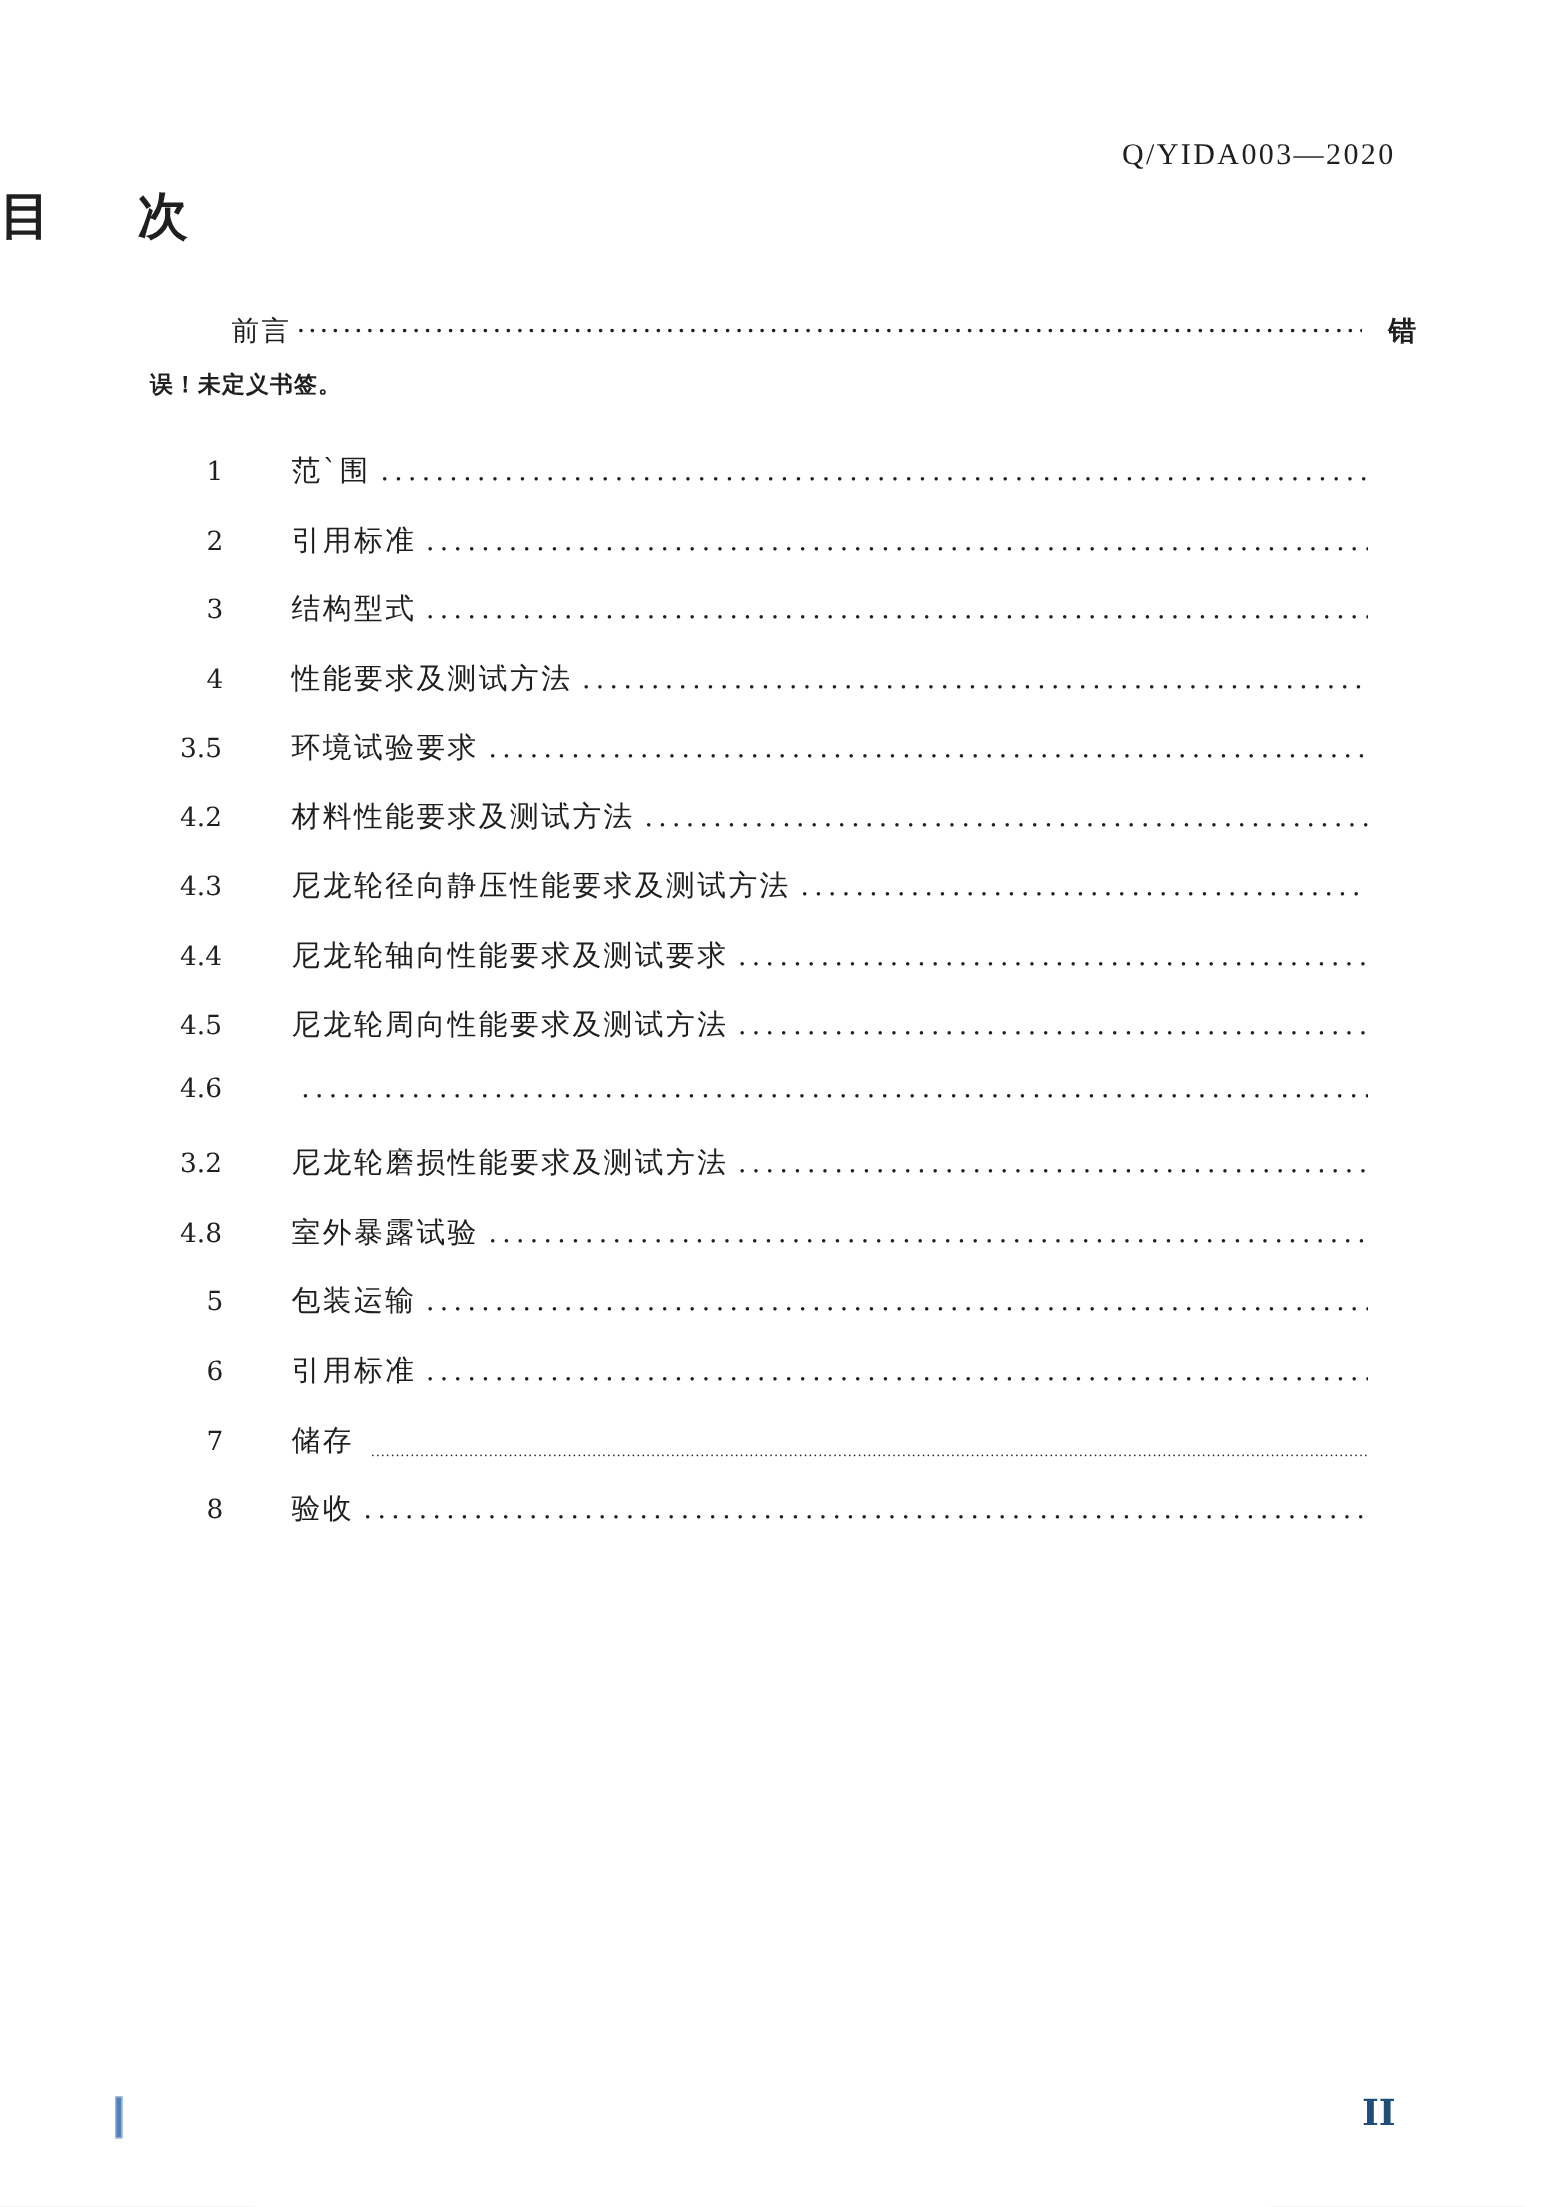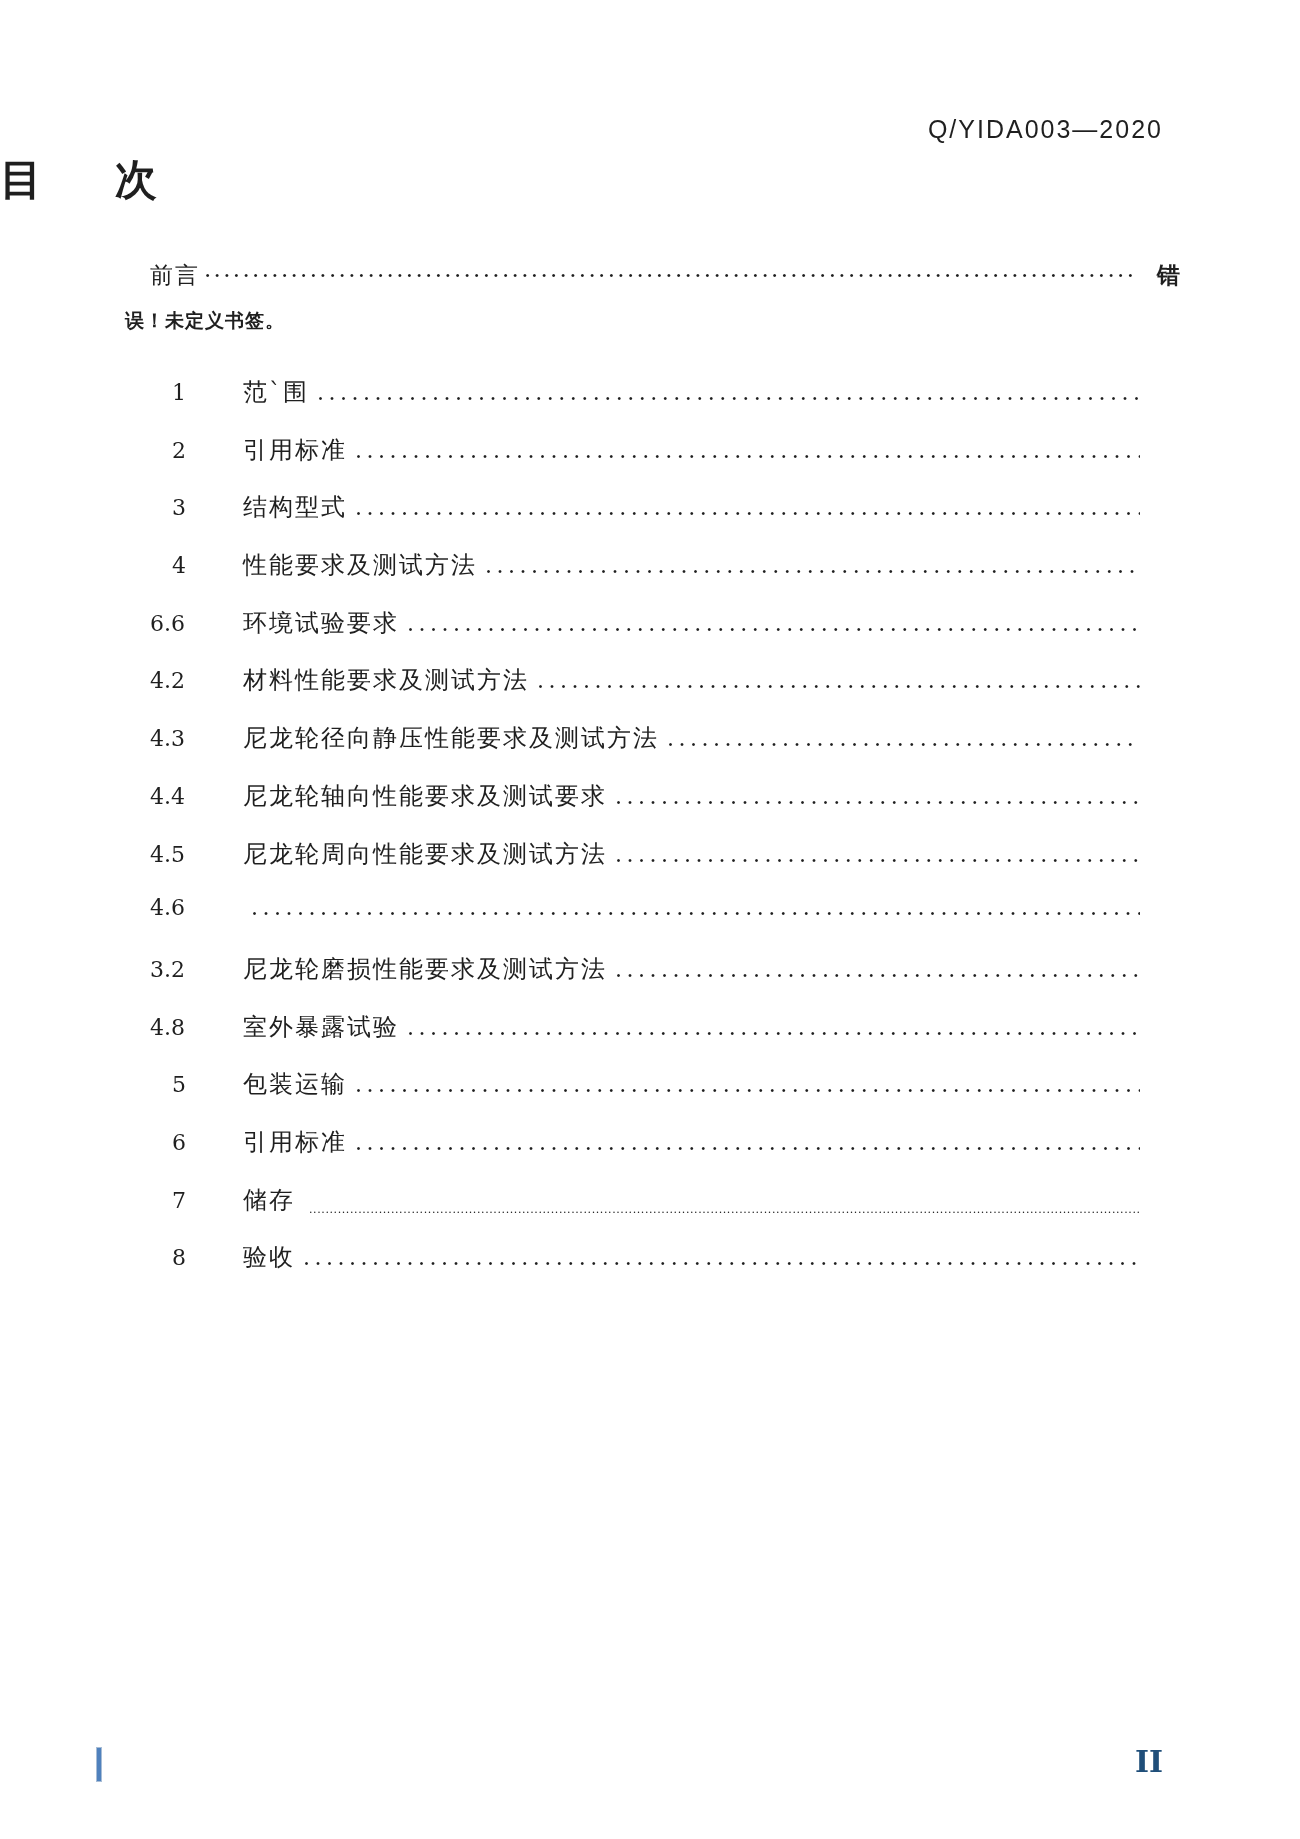--- a/index.html
+++ b/index.html
@@ -7,38 +7,38 @@
     position:relative;
     width:1300px; height:1839px;
     margin:0 auto;
     background:#ffffff;
     font-family:"DejaVu Serif","Liberation Serif",serif;
     color:#1f1f1f;
     overflow:hidden;
   }
   .doc-number {
     position:absolute; top:116px; right:137px;
-    font-family:Liberation Sans, sans-serif;
+    font-family:Liberation Serif, serif;
     font-size:25px; letter-spacing:2px; line-height:1.1;
     white-space:nowrap;
   }
   .page-title {
     position:absolute; top:156px; left:0; width:100%;
     font-family:"DejaVu Sans","Liberation Sans",sans-serif;
     font-weight:bold; font-size:42px; line-height:1.15;
     letter-spacing:0;
   }
   .page-title .tchar { display:inline-block; }
   .page-title .tchar + .tchar { margin-left:58px; }
 
   .toc { position:absolute; top:252px; left:150px; right:120px; }
   .row { display:flex; align-items:baseline; box-sizing:border-box; }
 
   .row.foreword { height:46px; padding-top:8px; }
-  .fw-label { font-size:23px; letter-spacing:2px; flex:0 0 auto; white-space:nowrap; }
+  .fw-label { font-size:23px; letter-spacing:2px; flex:0 0 auto; white-space:nowrap;margin-left:43px; }
   .fw-tail  { font-size:23px; font-weight:bold; flex:0 0 auto; margin-left:10px; white-space:nowrap; }
 
   .row.wrapline {
     height:52px; padding-top:10px;
     margin-left:-25px;
     font-size:19px; font-weight:bold; letter-spacing:1px;
     display:block;
   }
 
   .row.entry { height:57.7px; padding-top:26px; }
@@ -109,21 +109,21 @@
       <span class="num">3</span>
       <span class="etitle">结构型式</span>
       <span class="leader">........................................................................................................................................................................................................</span>
     </div>
         <div class="row entry l1">
       <span class="num">4</span>
       <span class="etitle">性能要求及测试方法</span>
       <span class="leader">........................................................................................................................................................................................................</span>
     </div>
         <div class="row entry l2">
-      <span class="num">6.6</span>
+      <span class="num">3.5</span>
       <span class="etitle">环境试验要求</span>
       <span class="leader">........................................................................................................................................................................................................</span>
     </div>
         <div class="row entry l2">
       <span class="num">4.2</span>
       <span class="etitle">材料性能要求及测试方法</span>
       <span class="leader">........................................................................................................................................................................................................</span>
     </div>
         <div class="row entry l2">
       <span class="num">4.3</span>

